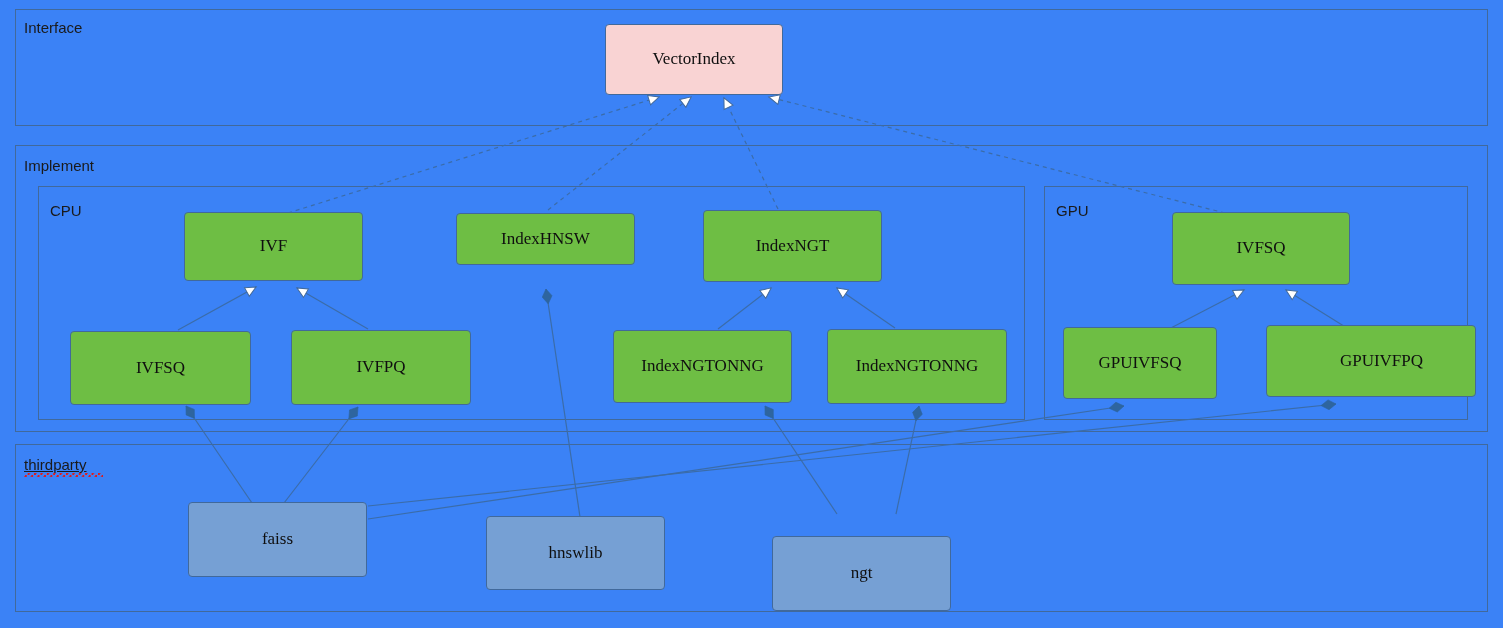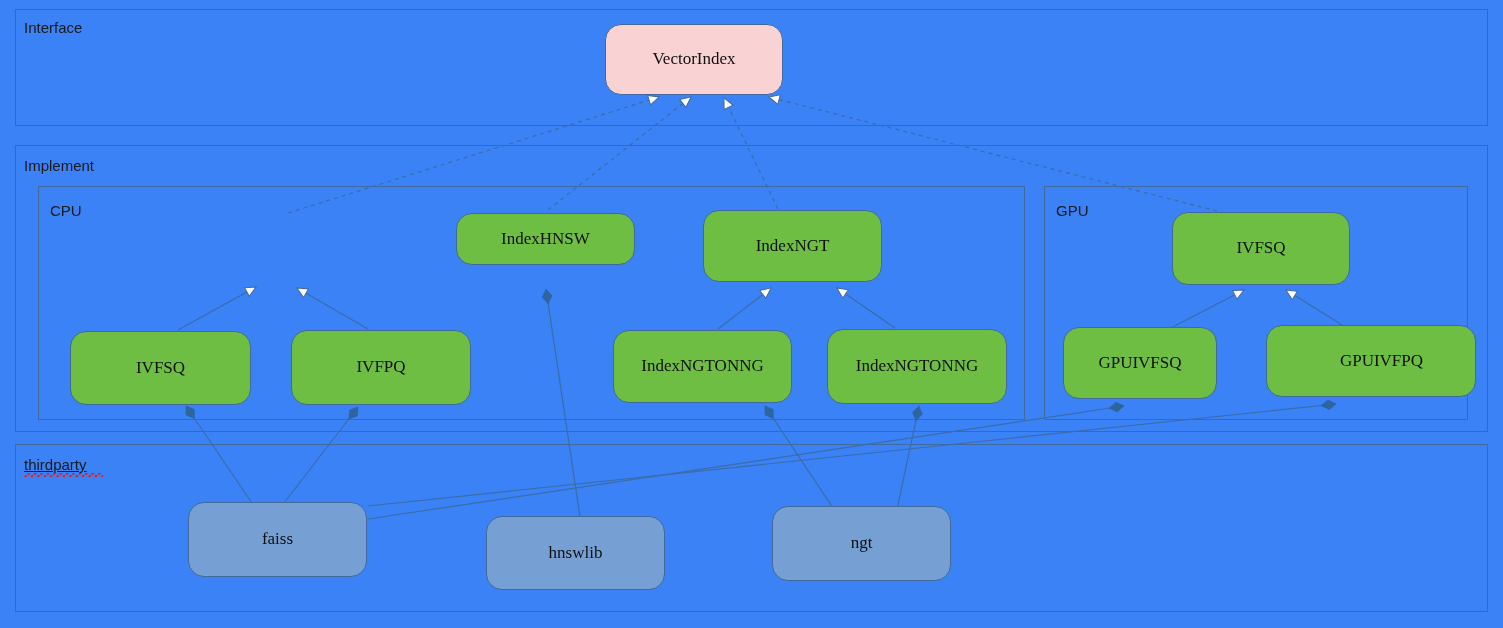--- a/index.html
+++ b/index.html
@@ -46,21 +46,21 @@
     height: 4px;
     background-image:
       radial-gradient(circle at 1.6px 3.2px, #e01b1b 1.1px, transparent 1.3px),
       radial-gradient(circle at 4.8px 0.8px, #e01b1b 1.1px, transparent 1.3px);
     background-size: 6.4px 4px;
     background-repeat: repeat-x;
   }
   .node {
     position: absolute;
     box-sizing: border-box;
-    border-radius: 16px;
+    border-radius: 4px;
     border: 1px solid #41699B;
     display: flex;
     align-items: center;
     justify-content: center;
     font-family: "Liberation Serif", serif;
     font-size: 17px;
     color: #0f0f0f;
     text-align: center;
     line-height: 1.1;
   }
@@ -126,20 +126,23 @@
         <path d="M 837 514 L 765 406"></path>
         <path d="M 896 514 L 919 406"></path>
       </g>
     </g>
   </svg>
 
   <div class="node iface" style="left:605px; top:24px; width:178px; height:71px;">
     <span>VectorIndex</span>
   </div>
 
+  <div class="node impl" style="left:184px; top:212px; width:179px; height:69px;">
+    <span>IVF</span>
+  </div>
 
   <div class="node impl" style="left:456px; top:213px; width:179px; height:52px;">
     <span>IndexHNSW</span>
   </div>
 
   <div class="node impl" style="left:70px; top:331px; width:181px; height:74px;">
     <span>IVFSQ</span>
   </div>
 
   <div class="node impl" style="left:703px; top:210px; width:179px; height:72px;">
@@ -171,17 +174,17 @@
   </div>
 
   <div class="node third" style="left:188px; top:502px; width:179px; height:75px;">
     <span>faiss</span>
   </div>
 
   <div class="node third" style="left:486px; top:516px; width:179px; height:74px;">
     <span>hnswlib</span>
   </div>
 
-  <div class="node third" style="left:772px; top:506px; width:179px; height:75px;">
+  <div class="node third" style="left:772px; top:536px; width:179px; height:75px;">
     <span>ngt</span>
   </div>
 
 </div>
 
 </body></html>

